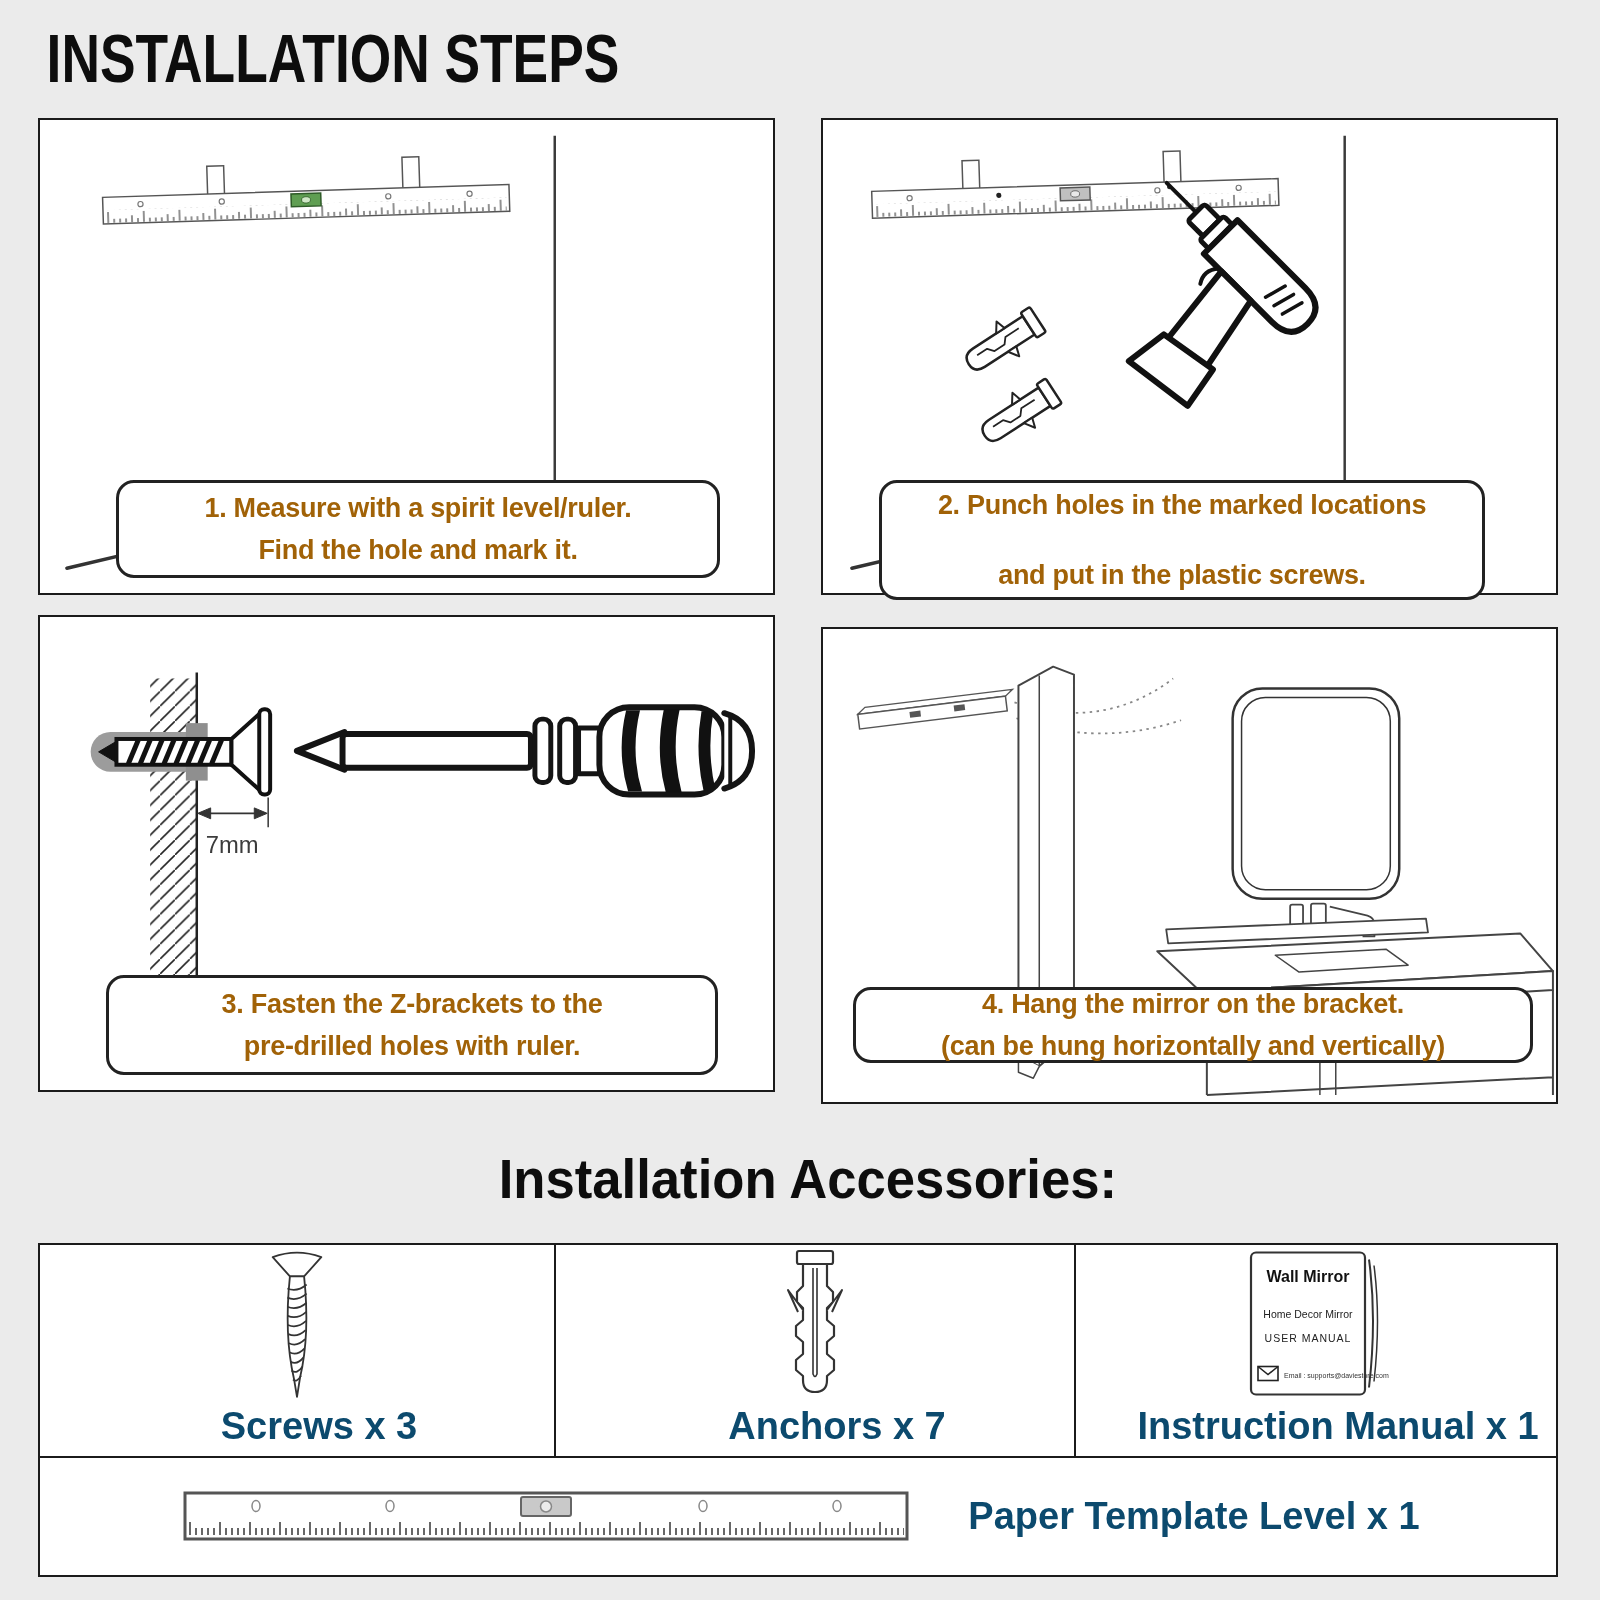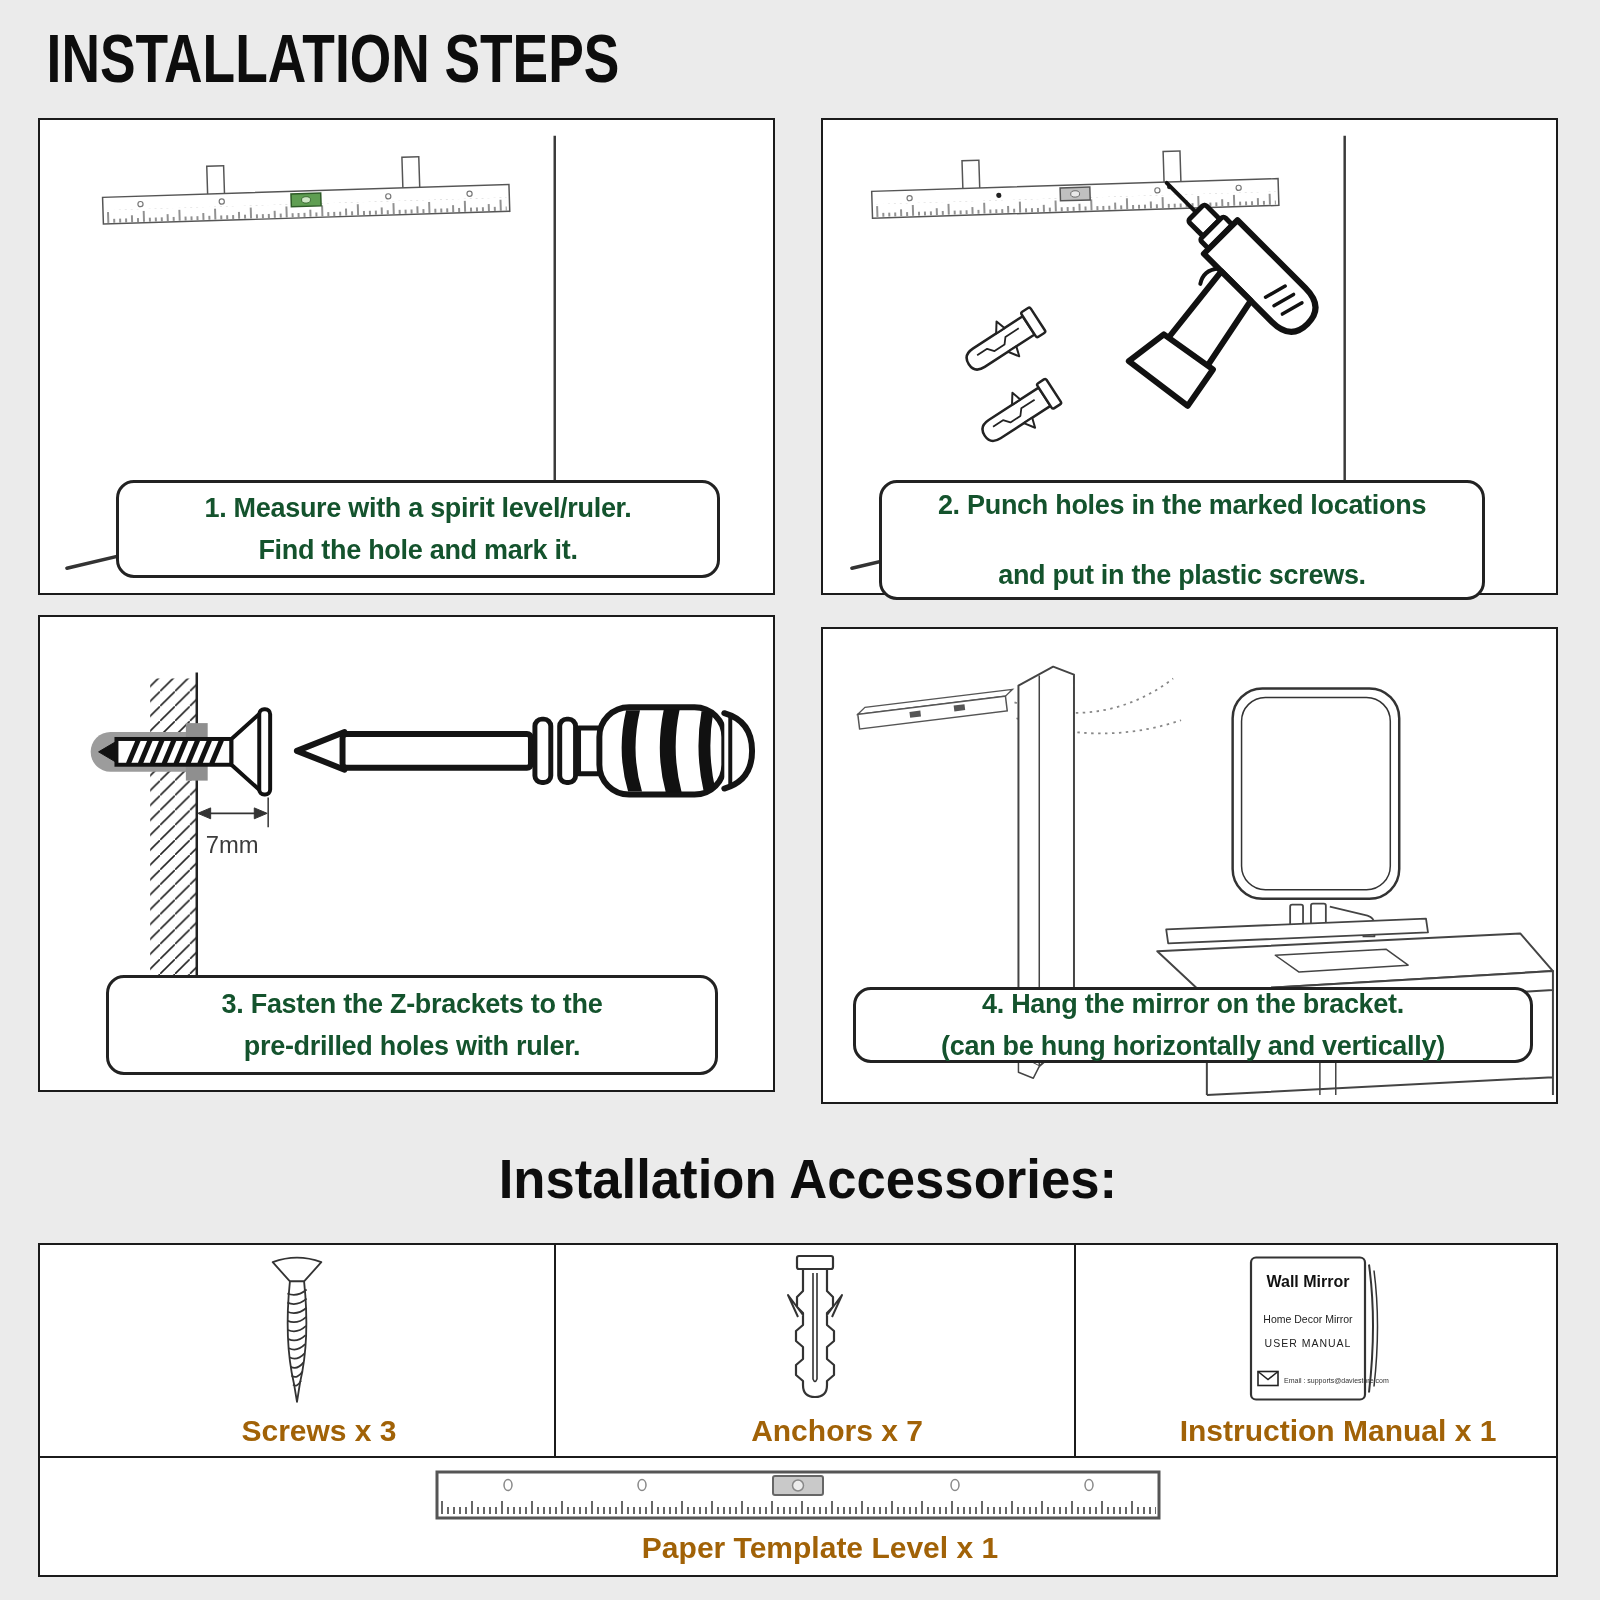--- a/index.html
+++ b/index.html
@@ -8,35 +8,35 @@
   .page-title span{display:inline-block;font-size:62px;font-weight:700;letter-spacing:0px;
     transform:scaleX(0.86) scaleY(1.12);transform-origin:center;color:#0d0d0d;white-space:nowrap;}
   .panel{position:absolute;background:#fff;border:2px solid #1b1b1b;box-sizing:border-box;}
   #panel1{left:38px;top:118px;width:737px;height:477px;}
   #panel2{left:821px;top:118px;width:737px;height:477px;}
   #panel3{left:38px;top:615px;width:737px;height:477px;}
   #panel4{left:821px;top:627px;width:737px;height:477px;}
   .art{position:absolute;left:0;top:0;width:100%;height:100%;}
   .caption{position:absolute;background:#fff;border:3px solid #222;border-radius:18px;z-index:2;
     display:flex;flex-direction:column;justify-content:center;align-items:center;text-align:center;
-    font-weight:700;font-size:27px;letter-spacing:-0.3px;line-height:42px;color:#14532d;box-sizing:border-box;white-space:nowrap;}
+    font-weight:700;font-size:27px;letter-spacing:-0.3px;line-height:42px;color:#a16207;box-sizing:border-box;white-space:nowrap;}
   #cap1{left:76px;top:360px;width:604px;height:98px;}
   #cap2{left:56px;top:360px;width:606px;height:120px;gap:28px;}
   #cap3{left:66px;top:358px;width:612px;height:100px;}
   #cap4{left:30px;top:358px;width:680px;height:76px;}
   .acc-heading{position:absolute;top:1146px;left:0;width:100%;text-align:center;padding-left:8px;}
   .acc-heading span{display:inline-block;font-size:56px;font-weight:700;transform:scaleX(0.94);white-space:nowrap;color:#0d0d0d;}
   .acc-table{position:absolute;left:38px;top:1243px;width:1520px;height:334px;background:#fff;
     border:2px solid #1b1b1b;box-sizing:border-box;display:grid;grid-template-columns:516px 520px 1fr;grid-template-rows:213px 1fr;}
   .acc-cell{border-right:2px solid #1b1b1b;border-bottom:2px solid #1b1b1b;box-sizing:border-box;
     display:flex;flex-direction:column;align-items:center;justify-content:flex-end;padding-bottom:8px;}
   .acc-cell.last{border-right:none;}
   .icon-wrap{flex:1;display:flex;align-items:center;justify-content:center;}
-  .acc-label{font-size:30px;font-weight:700;color:#a16207;white-space:nowrap;margin-left:44px;}
-  .acc-bottom{grid-column:1/4;display:flex;flex-direction:column;align-items:center;justify-content:center;gap:8px;}
+  .acc-label{font-size:38px;font-weight:700;color:#0c4a6e;white-space:nowrap;margin-left:44px;}
+  .acc-bottom{grid-column:1/4;display:flex;flex-direction:row;align-items:center;justify-content:center;gap:8px;}
 </style>
 </head>
 <body>
 
 <div class="stage">
 
   <div class="page-title">
     <span>INSTALLATION STEPS</span>
   </div>
 

